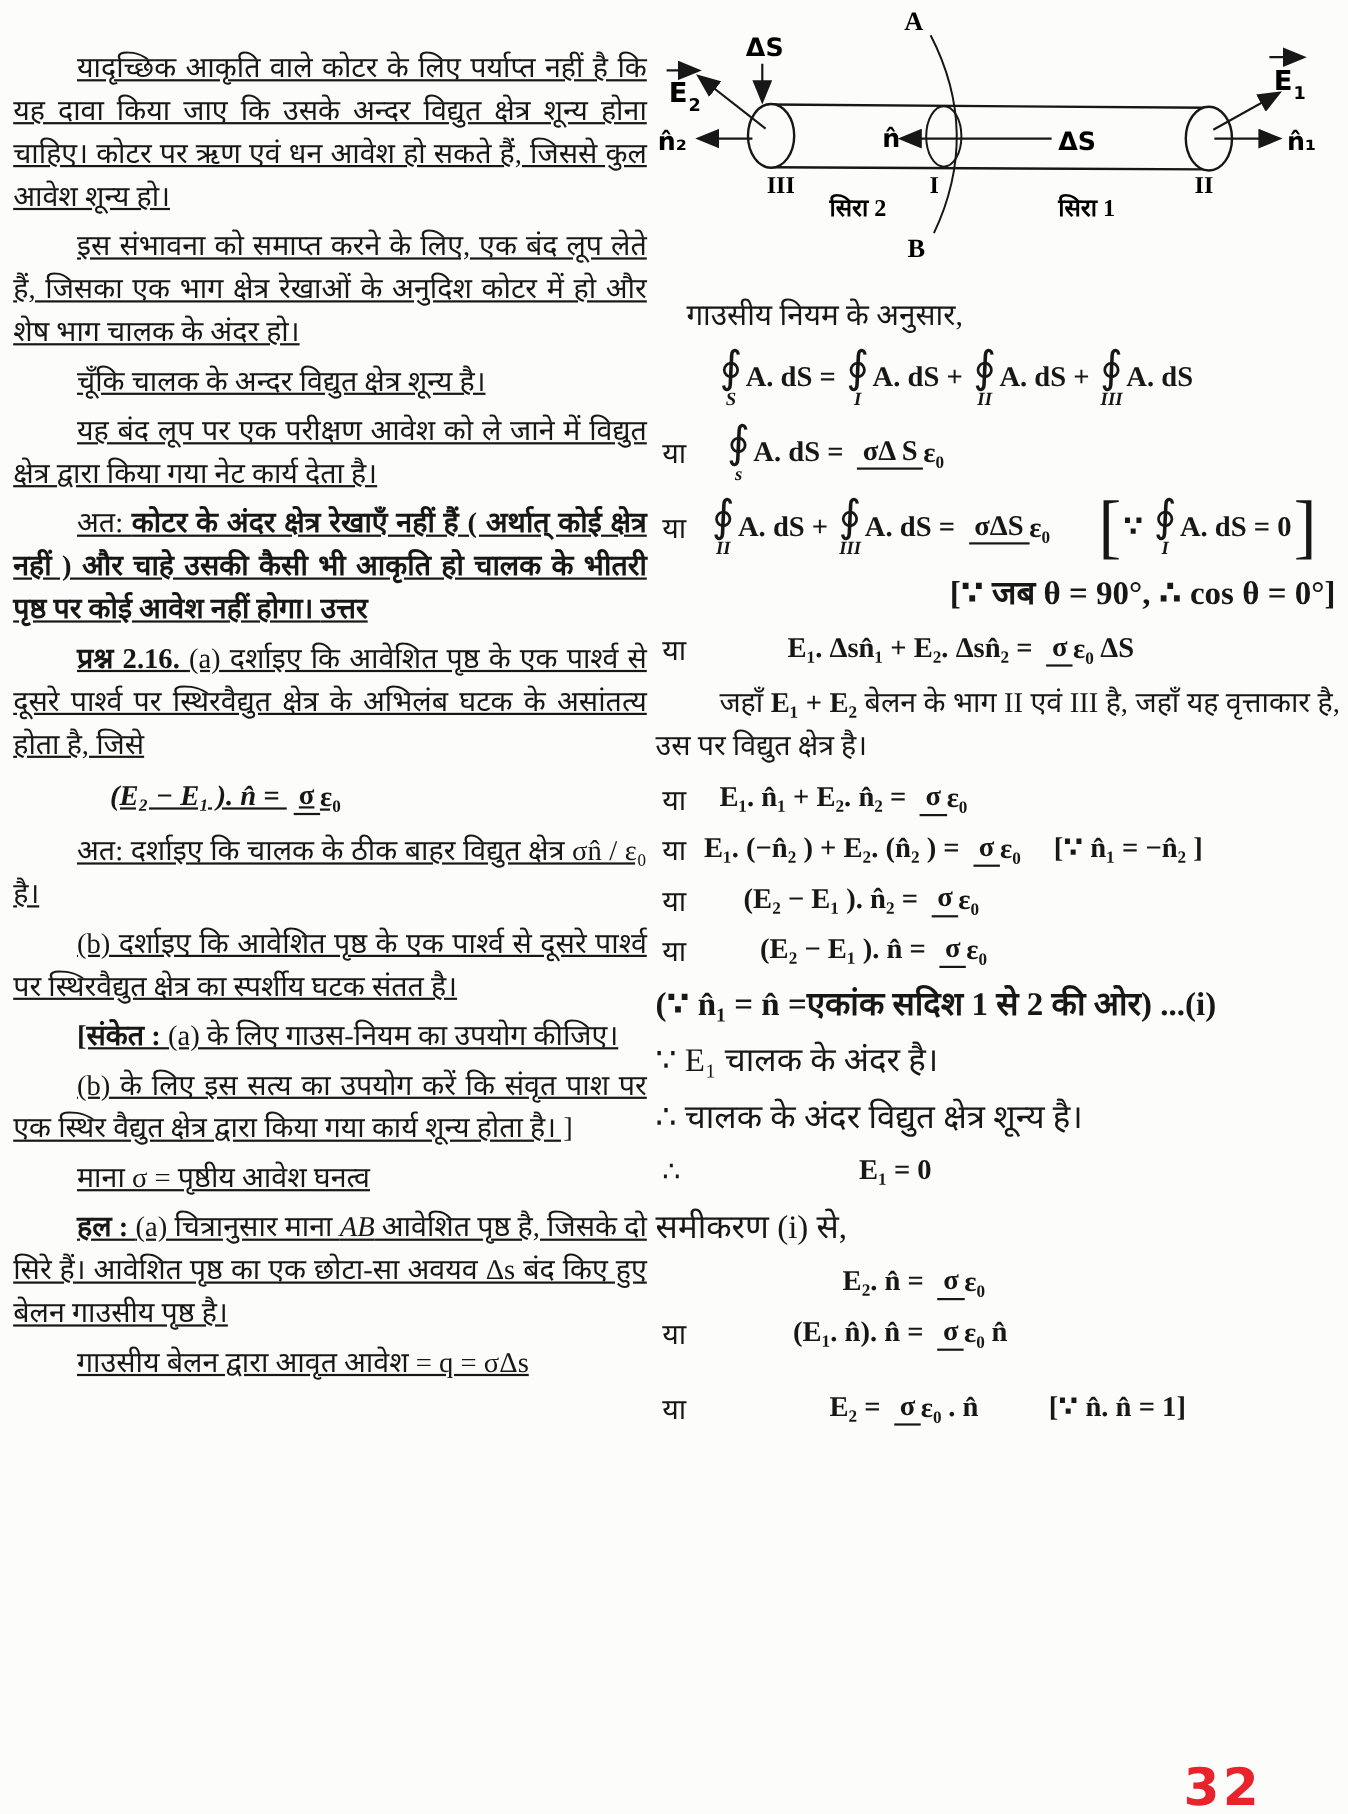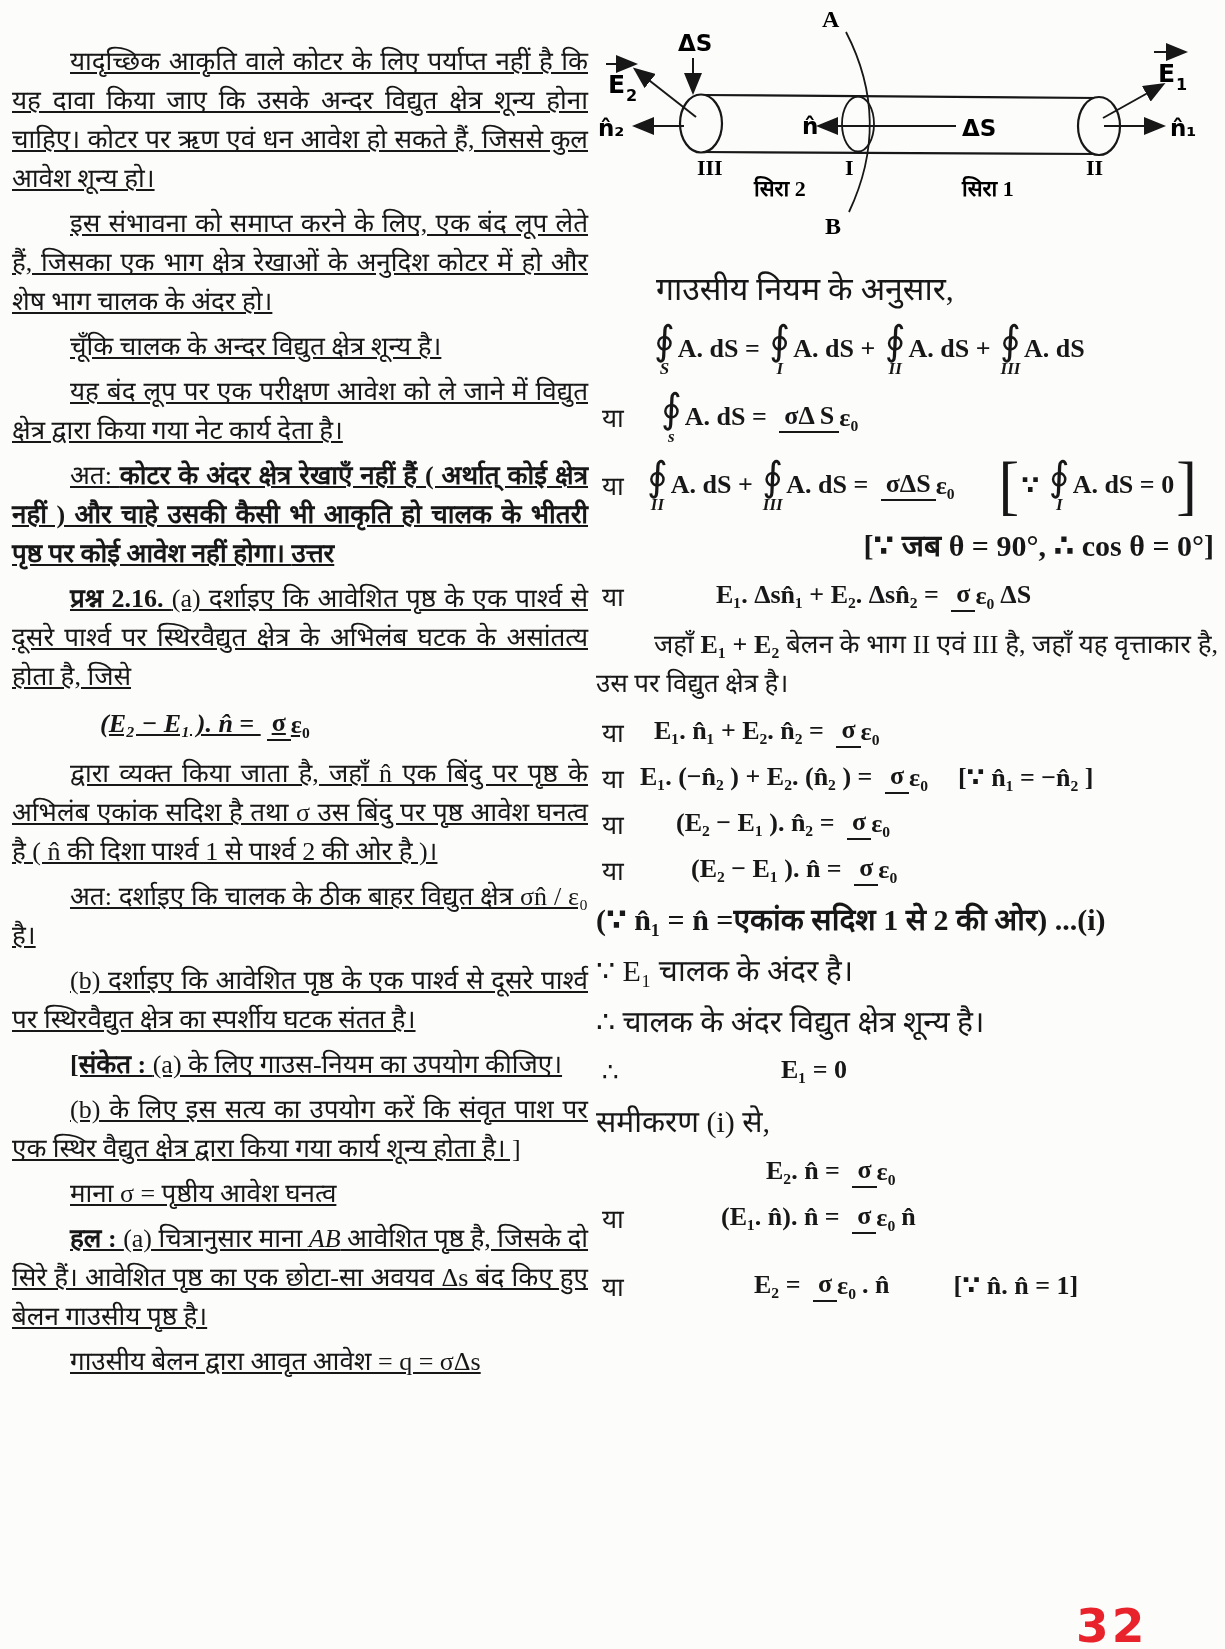--- a/index.html
+++ b/index.html
@@ -41,21 +41,21 @@
   .oint .sym{font-size:40px;line-height:.95;font-weight:400;font-family:"DejaVu Sans",sans-serif;}
   .oint .sub{font-size:17px;font-style:italic;margin-top:1px;}
   .sp{display:inline-block;height:1px;}
   .brk{font-size:62px;font-weight:400;line-height:0;transform:scaleY(1.05);margin:0 2px;}
 
   
   .rline{font-size:30px;line-height:1.4;margin:9px 0;}
   .rline.bold{font-weight:700;}
   .rline.right{text-align:right;padding-right:4px;}
 
-  #rc-heading{font-size:32px;margin:14px 0 2px 60px;}
+  #rc-heading{font-size:27px;margin:14px 0 2px 28px;}
 
   #figure{width:622px;height:246px;position:relative;}
   #figure svg{display:block;}
   .fig-dev{font-size:22px;}
 
   #page-number{
     position:absolute;left:1076px;top:1598px;
     color:#e8232b;font-family:"DejaVu Sans",sans-serif;
     font-size:47px;font-weight:800;letter-spacing:3px;
   }
@@ -72,21 +72,20 @@
     <div class="para indent"><span class="r-bold ">प्रश्न 2.16. </span><span>(a) दर्शाइए कि आवेशित पृष्ठ के एक पार्श्व से दूसरे पार्श्व पर स्थिरवैद्युत क्षेत्र के अभिलंब घटक के असांतत्य होता है, जिसे</span></div>
     <div class="eq-row">
       <div class="eq-body" style="margin-left: 88px;">
         <span class="t it">(E₂ − E₁ ). n̂ = </span>
         <span class="frac">
           <span class="num">σ</span>
           <span class="den">ε₀</span>
         </span>
       </div>
     </div>
-    <div class="para indent"><span>द्वारा व्यक्त किया जाता है, जहाँ n̂ एक बिंदु पर पृष्ठ के अभिलंब एकांक सदिश है तथा σ उस बिंदु पर पृष्ठ आवेश घनत्व है ( n̂ की दिशा पार्श्व 1 से पार्श्व 2 की ओर है )।</span></div>
     <div class="para indent"><span>अत: दर्शाइए कि चालक के ठीक बाहर विद्युत क्षेत्र σn̂ / ε₀ है।</span></div>
     <div class="para indent"><span>(b) दर्शाइए कि आवेशित पृष्ठ के एक पार्श्व से दूसरे पार्श्व पर स्थिरवैद्युत क्षेत्र का स्पर्शीय घटक संतत है।</span></div>
     <div class="para indent"><span class="r-bold ">[संकेत : </span><span>(a) के लिए गाउस-नियम का उपयोग कीजिए।</span></div>
     <div class="para indent"><span>(b) के लिए इस सत्य का उपयोग करें कि संवृत पाश पर एक स्थिर वैद्युत क्षेत्र द्वारा किया गया कार्य शून्य होता है। ]</span></div>
     <div class="para indent"><span>माना σ = पृष्ठीय आवेश घनत्व</span></div>
     <div class="para indent"><span class="r-bold ">हल : </span><span>(a) चित्रानुसार माना </span><span class="r-italic">AB</span><span> आवेशित पृष्ठ है, जिसके दो सिरे हैं। आवेशित पृष्ठ का एक छोटा-सा अवयव Δs बंद किए हुए बेलन गाउसीय पृष्ठ है।</span></div>
     <div class="para indent"><span>गाउसीय बेलन द्वारा आवृत आवेश = q = σΔs</span></div>
   </div>
 
 <div class="col" id="right-col">

